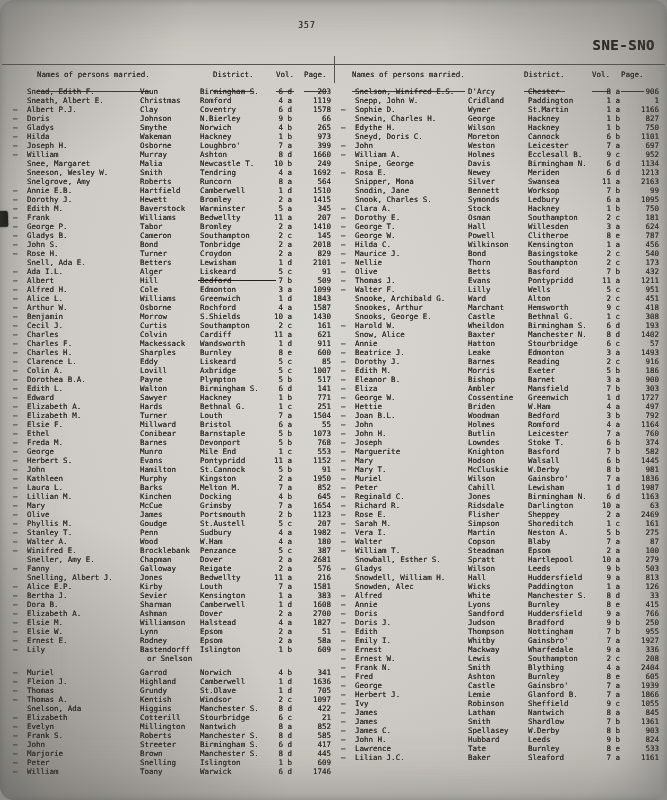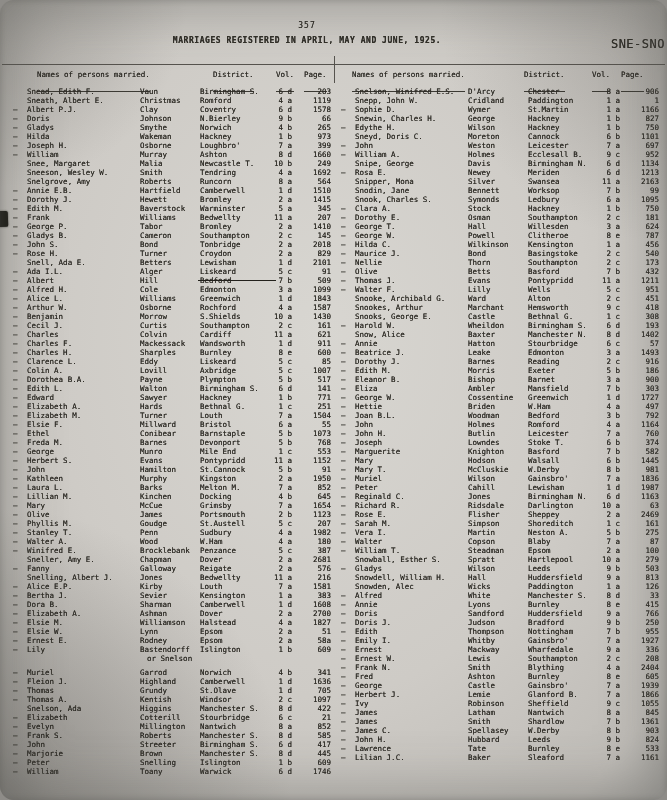--- a/index.html
+++ b/index.html
@@ -11,21 +11,21 @@
       radial-gradient(circle at 100% 2%, rgba(95,93,89,.30), rgba(95,93,89,0) 22%),
       radial-gradient(circle at 0% 0%, rgba(95,93,89,.35), rgba(95,93,89,0) 18%),
       radial-gradient(ellipse at 48% 42%, #d8d6d1 0%, #cecbc6 55%, #bfbcb7 88%, #aaa8a4 100%);
     text-shadow:0 0 .5px rgba(46,44,38,.85);
     border-radius:14px;
   }
   .page::after{content:"";position:absolute;inset:0;pointer-events:none;
     box-shadow:inset 0 0 55px 8px rgba(92,90,86,.45), inset 0 0 6px rgba(70,68,64,.35);}
   .pagenum{position:absolute;top:21px;left:0;width:614px;text-align:center;font-size:8px;letter-spacing:1px;}
   .title{position:absolute;top:36px;left:0;width:614px;text-align:center;font-size:8px;font-weight:bold;letter-spacing:.55px;}
-  .range{position:absolute;top:37px;right:2px;font-size:12px;letter-spacing:.5px;}
+  .range{position:absolute;top:37px;right:12px;font-size:14px;letter-spacing:.5px;font-weight:bold;}
   .topline{position:absolute;top:64px;left:2px;right:2px;height:1px;background:#56534e;}
   .centertick{position:absolute;top:56px;left:334px;width:1px;height:27px;background:#56534e;}
   .hdr{position:absolute;top:70px;font-size:7.5px;border-bottom:1px solid #3c3a34;padding-bottom:12px;white-space:nowrap;}
   .h-names-l{left:37px;}  .h-dist-l{left:213px;} .h-vol-l{left:276px;} .h-page-l{left:304px;}
   .h-names-r{left:352px;} .h-dist-r{left:524px;} .h-vol-r{left:592px;} .h-page-r{left:621px;}
   .tbl{position:absolute;top:87px;width:322px;}
   #left-table{left:13px;}
   #right-table{left:341px;}
   .row{display:grid;grid-template-columns:14px 113px 60px 65px 30px 36px;
        line-height:9px;font-size:7.5px;white-space:nowrap;}
@@ -36,21 +36,20 @@
   .struck{position:relative;}
   .struck::after{content:"";position:absolute;left:-2px;width:78px;top:3.6px;border-top:1.5px solid #23211c;}
   .spouse .l2{padding-left:7px;}
   .edge-mark{position:absolute;left:-3px;top:211px;width:11px;height:16px;background:#15140f;border-radius:2px;transform:rotate(-2deg);box-shadow:0 0 2px rgba(20,19,14,.8);}
 </style>
 </head>
 <body>
 
 <div class="page">
   <div class="pagenum">357</div>
-  <div class="title">MARRIAGES REGISTERED IN APRIL, MAY AND JUNE, 1925.</div>
   <div class="range">SNE-SNO</div>
   <div class="topline"></div>
   <div class="centertick"></div>
 
   <div class="hdr h-names-l">Names of persons married.</div>
   <div class="hdr h-dist-l">District.</div>
   <div class="hdr h-vol-l">Vol.</div>
   <div class="hdr h-page-l">Page.</div>
   <div class="hdr h-names-r">Names of persons married.</div>
   <div class="hdr h-dist-r">District.</div>

